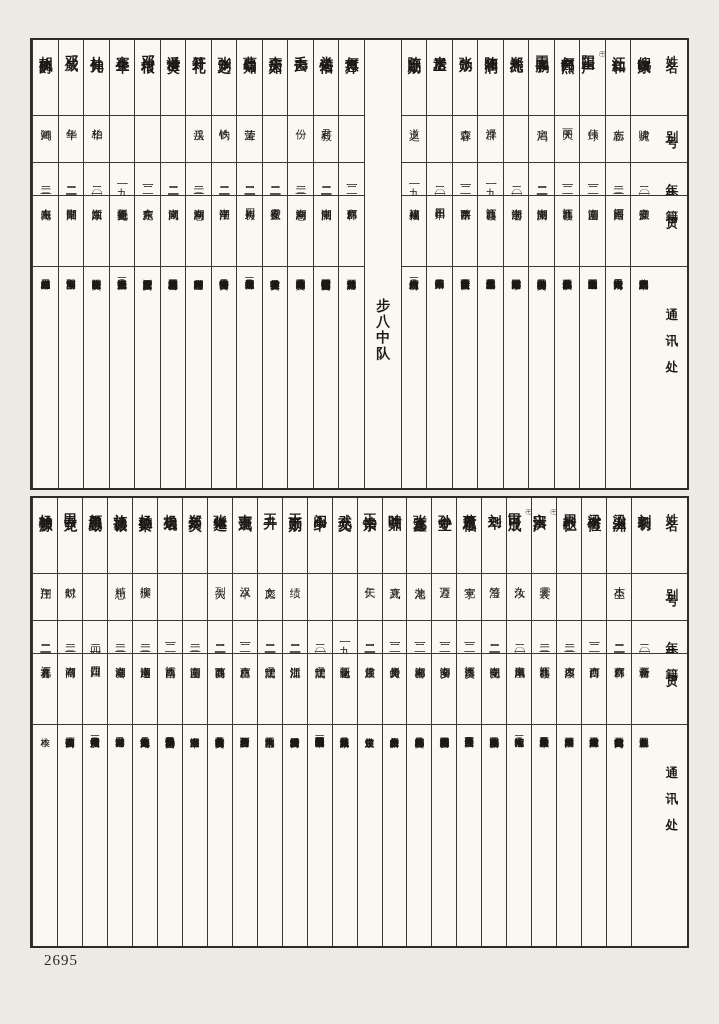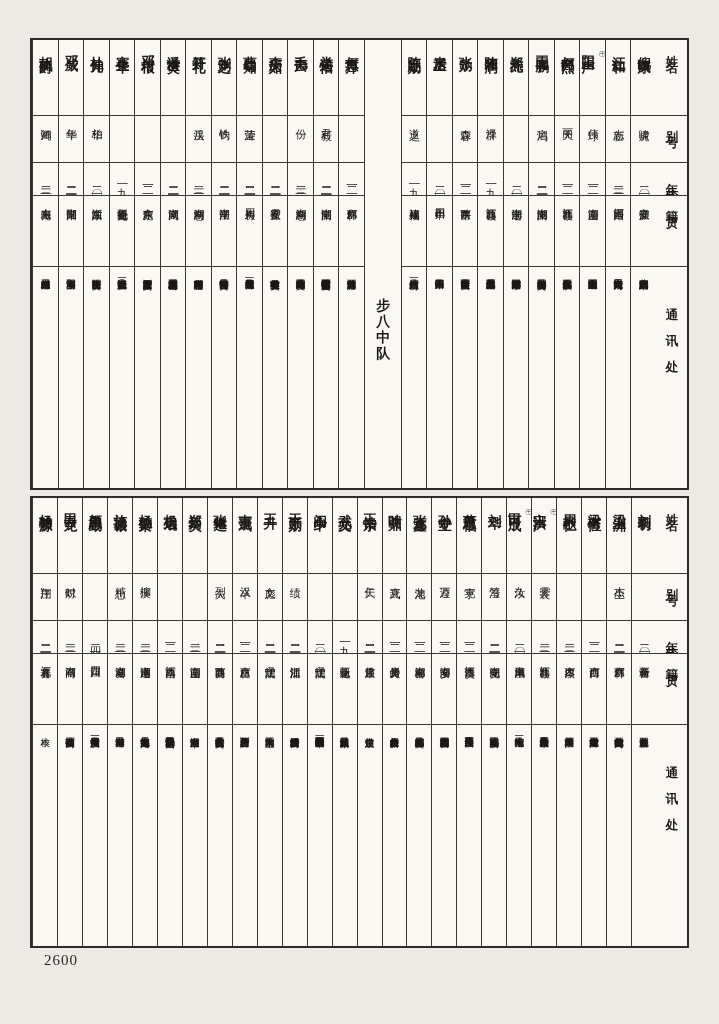--- a/index.html
+++ b/index.html
@@ -914,14 +914,14 @@
           <span class="v t-age">二二</span>
         </div>
         <div class="cell c-origin">
           <span class="v t-origin">河北青县</span>
         </div>
         <div class="cell c-addr">
           <span class="v t-addr">本校</span>
         </div>
       </div>
     </div>
-  <div class="page-number">2600</div>
+  <div class="page-number">2695</div>
 </div>
 
 </body></html>

